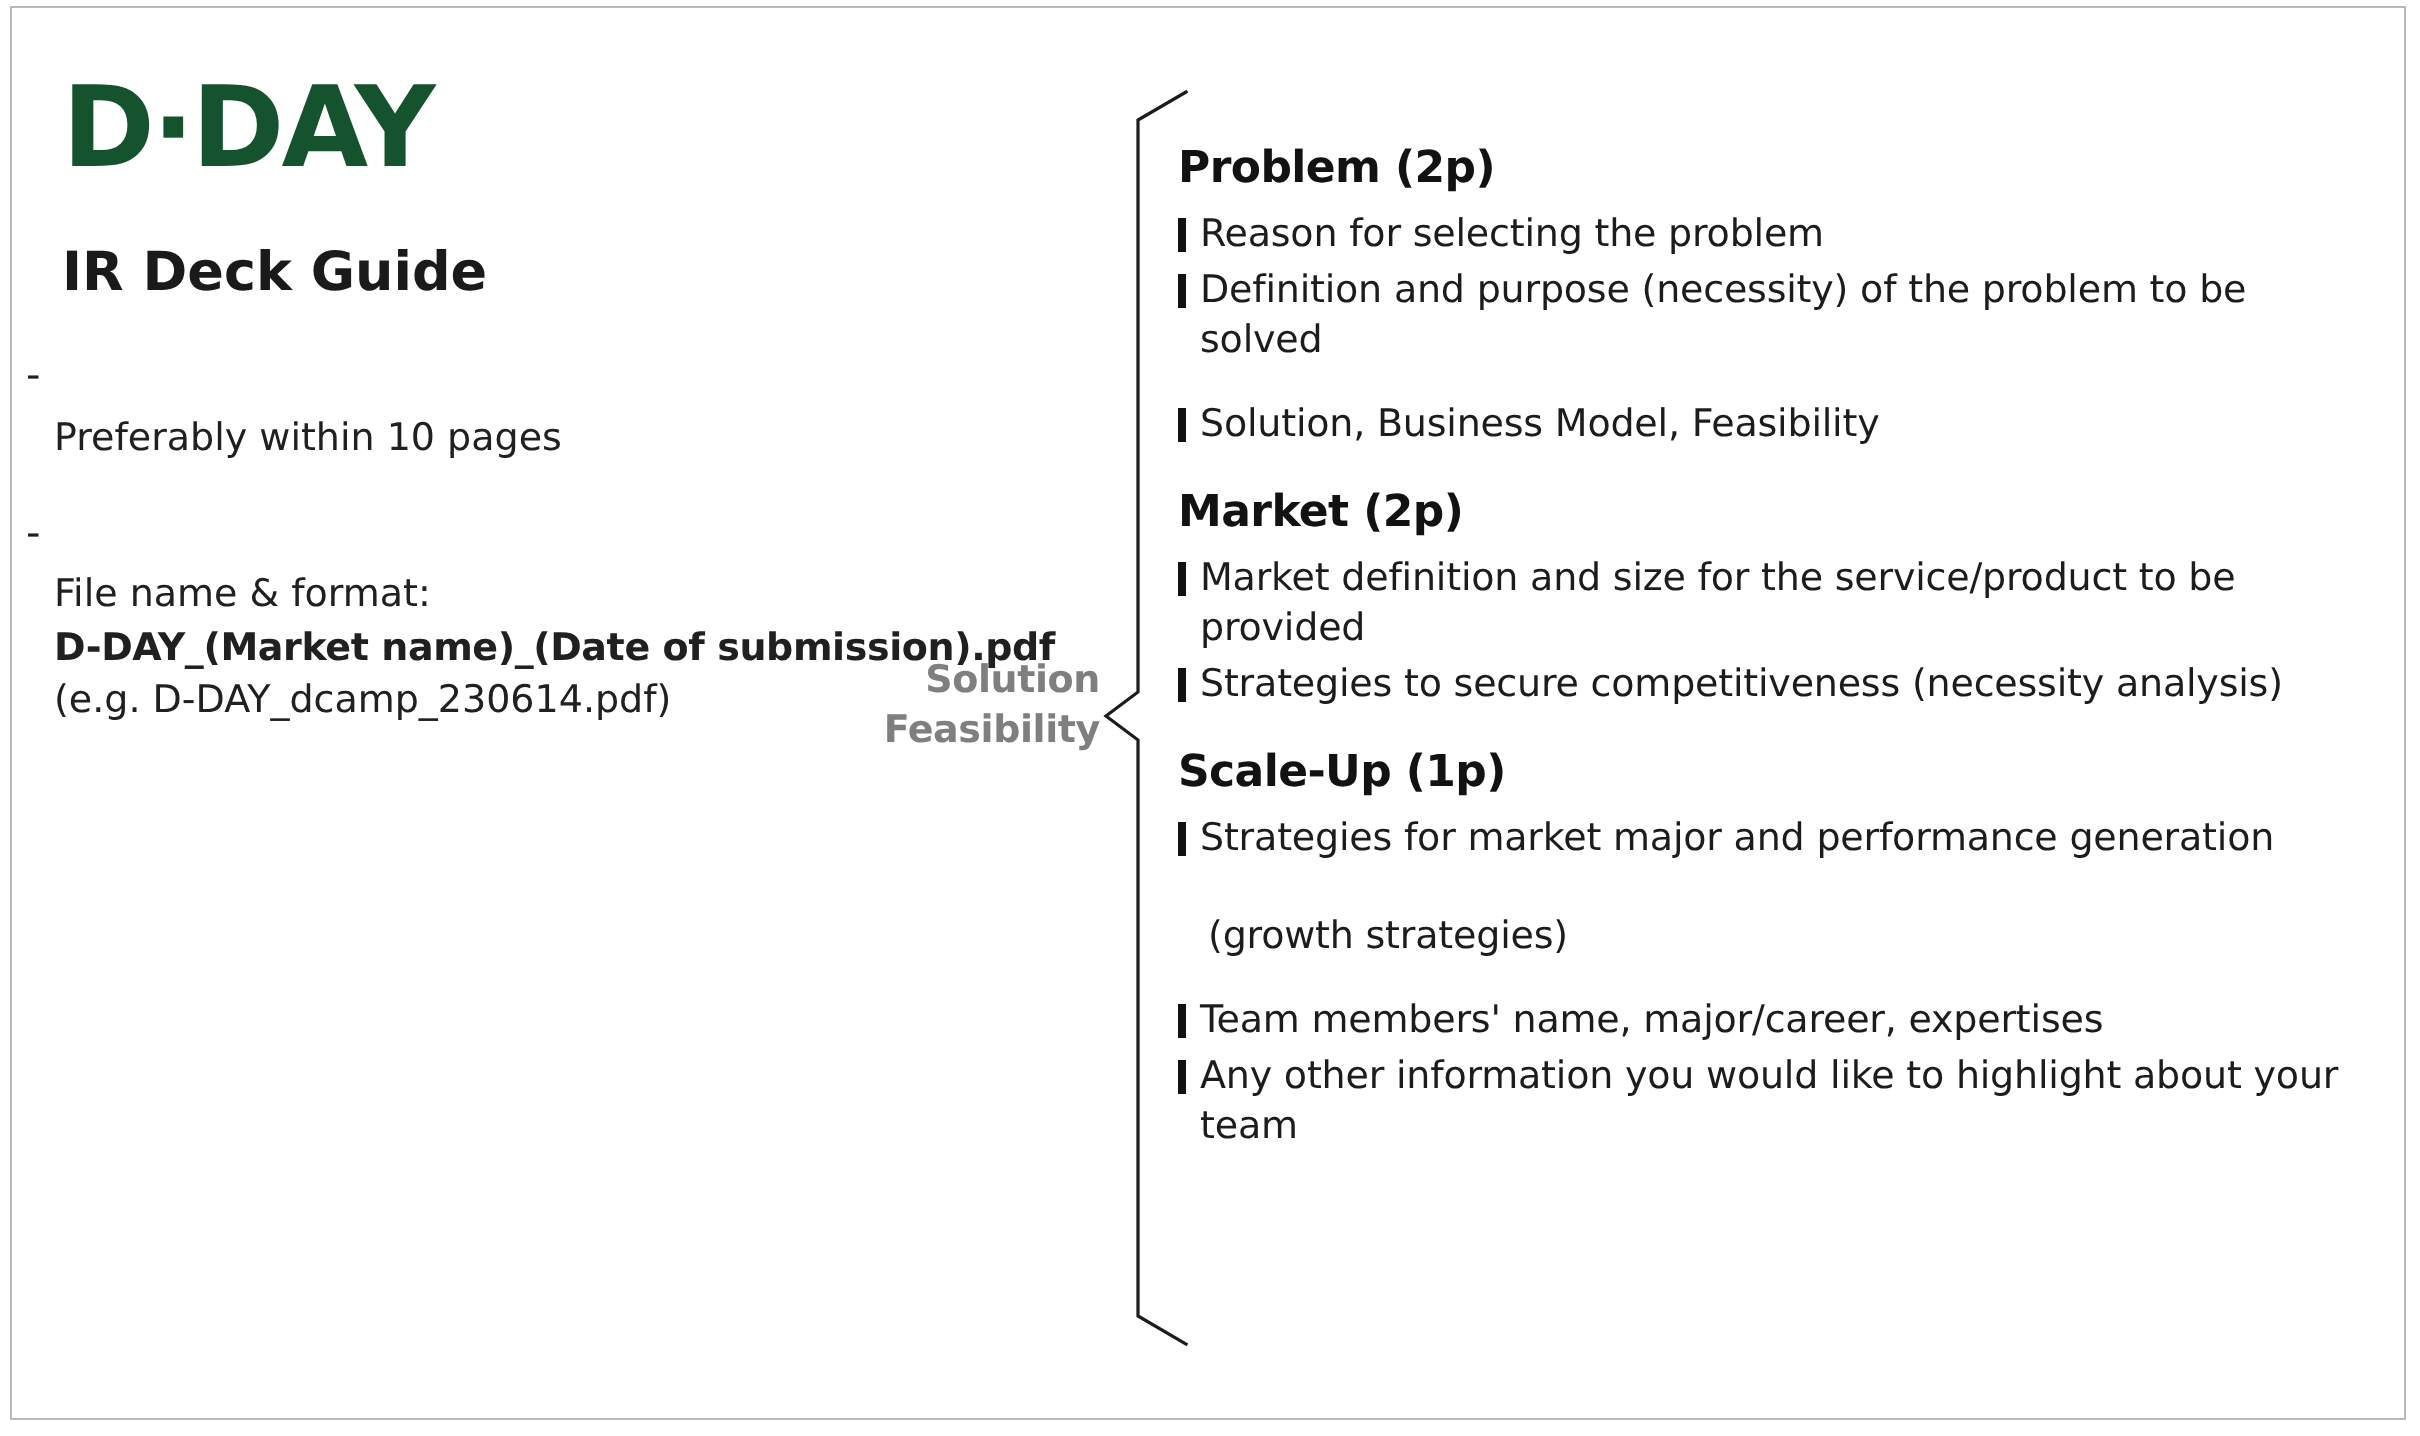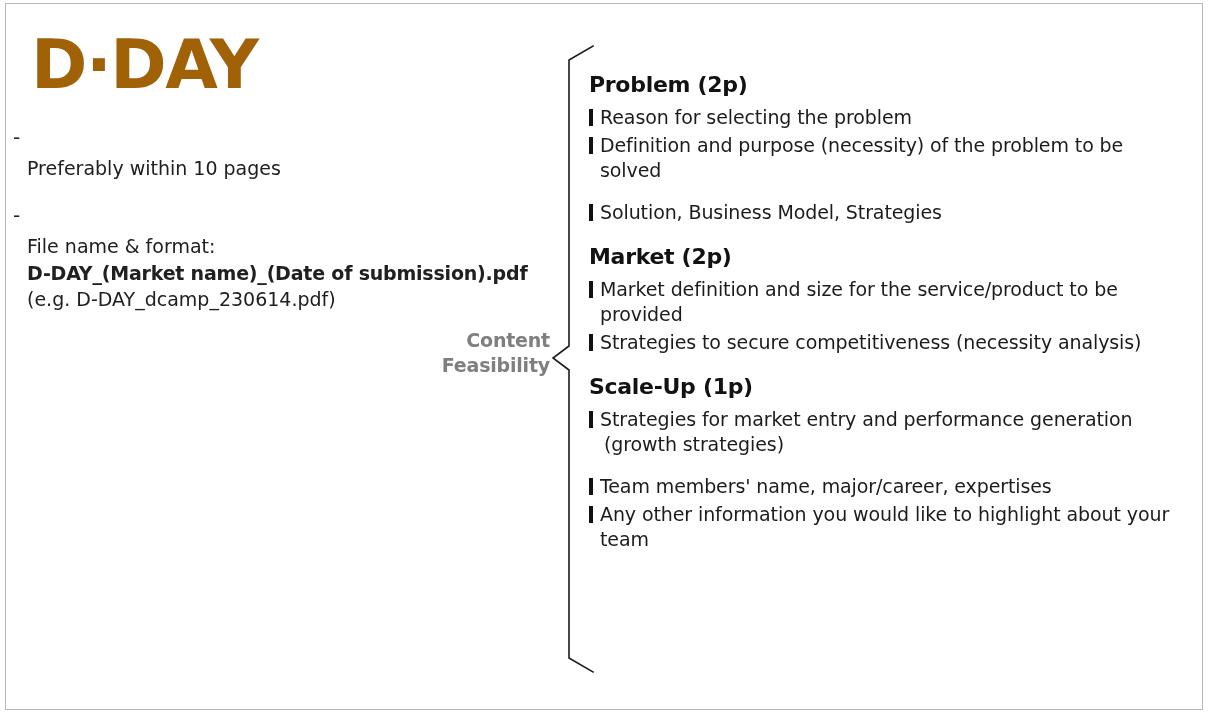--- a/index.html
+++ b/index.html
@@ -31,24 +31,24 @@
   }
   
   #left-col {
     position: absolute;
     left: 13px;
     top: 26px;
     width: 520px;
   }
   #brand-logo {
     font-family: "DejaVu Sans", "Liberation Sans", sans-serif;
-    font-size: 68px;
+    font-size: 56px;
     font-weight: 700;
     letter-spacing: -1.5px;
-    color: #a16207;
+    color: #14532d;
     line-height: 78px;
     margin-left: 18px;
     white-space: nowrap;
   }
   #deck-subtitle {
     font-size: 27px;
     font-weight: 700;
     color: #1a1a1a;
     line-height: 34px;
     margin-left: 18px;
@@ -143,51 +143,53 @@
   }
   .bullet-text {
     font-size: 19px;
     color: #1c1c1c;
     line-height: 25px;
     letter-spacing: -0.1px;
   }
   .bullet-text .cont {
     display: block;
     margin-left: 4px;
+    margin-top: 24px;
   }
 </style>
 </head>
 <body>
 
 <div id="page">
 
   <div id="page-border"></div>
 
   <div id="left-col">
     <div id="brand-logo">D·DAY</div>
+    <div id="deck-subtitle">IR Deck Guide</div>
 
     <div class="note-row">
       <span class="note-dash">-</span>
       <span class="note-body">
         <span class="note-line-sub">Preferably within 10 pages</span>
       </span>
     </div>
 
     <div class="note-row">
       <span class="note-dash">-</span>
       <span class="note-body">
         <div class="note-line-sub">File name &amp; format:</div>
         <div class="note-line-bold">D-DAY_(Market name)_(Date of submission).pdf</div>
         <div class="note-line-sub">(e.g. D-DAY_dcamp_230614.pdf)</div>
       </span>
     </div>
   </div>
 
   <div id="content-org-label">
-    <div>Content</div>
+    <div>Solution</div>
     <div>Feasibility</div>
   </div>
 
   <svg id="bracket" viewBox="0 0 56 646" width="56" height="646" fill="none" xmlns="http://www.w3.org/2000/svg">
     <path d="M 45 10 L 21 24 L 21 310 L 5 322 L 21 334 L 21 622 L 45 636" stroke="#1c1c1c" stroke-width="1.6" fill="none" stroke-linecap="square" stroke-linejoin="miter"></path>
   </svg>
 
   <div id="right-col">
 
     <div class="section">
@@ -198,42 +200,42 @@
       </div>
       <div class="bullet-row">
         <span class="bullet-mark"></span>
         <span class="bullet-text">Definition and purpose (necessity) of the problem to be solved</span>
       </div>
     </div>
 
     <div class="section">
       <div class="bullet-row">
         <span class="bullet-mark"></span>
-        <span class="bullet-text">Solution, Business Model, Strategies</span>
+        <span class="bullet-text">Solution, Business Model, Feasibility</span>
       </div>
     </div>
 
     <div class="section">
       <div class="section-heading">Market (2p)</div>
       <div class="bullet-row">
         <span class="bullet-mark"></span>
         <span class="bullet-text">Market definition and size for the service/product to be provided</span>
       </div>
       <div class="bullet-row">
         <span class="bullet-mark"></span>
         <span class="bullet-text">Strategies to secure competitiveness (necessity analysis)</span>
       </div>
     </div>
 
     <div class="section">
       <div class="section-heading">Scale-Up (1p)</div>
       <div class="bullet-row">
         <span class="bullet-mark"></span>
         <span class="bullet-text">
-          <span>Strategies for market entry and performance generation</span>
+          <span>Strategies for market major and performance generation</span>
           <span class="cont">(growth strategies)</span>
         </span>
       </div>
     </div>
 
     <div class="section">
       <div class="bullet-row">
         <span class="bullet-mark"></span>
         <span class="bullet-text">Team members' name, major/career, expertises</span>
       </div>

